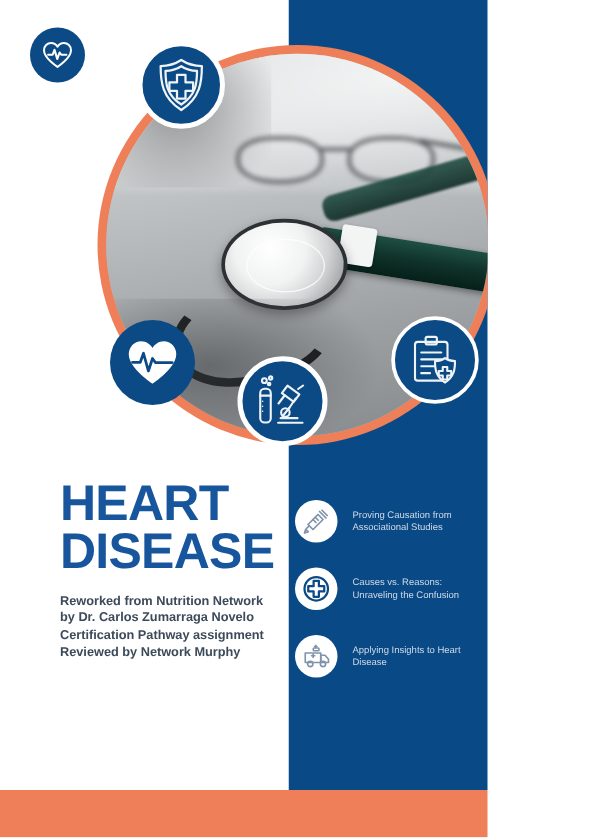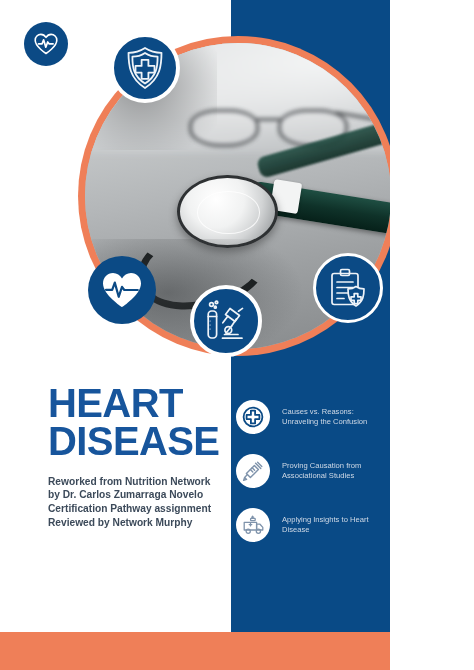--- a/index.html
+++ b/index.html
@@ -342,44 +342,44 @@
       <span class="ln">by Dr. Carlos Zumarraga Novelo</span>
       <span class="ln">Certification Pathway assignment</span>
       <span class="ln">Reviewed by Network Murphy</span>
     </div>
   </div>
 
   <div class="bullets">
 
     <div class="bullet">
       <span class="bicon">
-        <svg width="22" height="22" viewBox="0 0 22 22" fill="none" stroke="#0b4a85" stroke-width="1.8" stroke-linejoin="round">
-          <circle cx="11" cy="11" r="9.4"></circle>
-          <path d="M8.9 4.6 h4.2 v4.3 h4.3 v4.2 h-4.3 v4.3 h-4.2 v-4.3 h-4.3 v-4.2 h4.3 Z"></path>
-        </svg>
-      </span>
-      <span class="btext">
-        <span class="ln">Causes vs. Reasons:</span>
-        <span class="ln">Unraveling the Confusion</span>
-      </span>
-    </div>
-
-    <div class="bullet">
-      <span class="bicon">
         <svg width="22" height="22" viewBox="0 0 22 22" fill="none" stroke="#7f93ab" stroke-width="1.4" stroke-linecap="round" stroke-linejoin="round">
           <path d="M13.6 3.2 L18.8 8.4"></path>
           <path d="M15.6 2.2 L19.8 6.4"></path>
           <path d="M12.4 5.6 L16.4 9.6 L8.4 17.6 L4.4 13.6 Z"></path>
           <path d="M10.2 7.8 L12.6 10.2 M8.4 9.6 L10.8 12"></path>
           <path d="M5.4 14.6 L2.6 17.4 M2.6 17.4 L1.6 20.4 L4.6 19.4 Z"></path>
         </svg>
       </span>
       <span class="btext">
         <span class="ln">Proving Causation from</span>
         <span class="ln">Associational Studies</span>
+      </span>
+    </div>
+
+    <div class="bullet">
+      <span class="bicon">
+        <svg width="22" height="22" viewBox="0 0 22 22" fill="none" stroke="#0b4a85" stroke-width="1.8" stroke-linejoin="round">
+          <circle cx="11" cy="11" r="9.4"></circle>
+          <path d="M8.9 4.6 h4.2 v4.3 h4.3 v4.2 h-4.3 v4.3 h-4.2 v-4.3 h-4.3 v-4.2 h4.3 Z"></path>
+        </svg>
+      </span>
+      <span class="btext">
+        <span class="ln">Causes vs. Reasons:</span>
+        <span class="ln">Unraveling the Confusion</span>
       </span>
     </div>
 
     <div class="bullet">
       <span class="bicon">
         <svg width="23" height="23" viewBox="0 0 23 23" fill="none" stroke="#7f93ab" stroke-width="1.3" stroke-linecap="round" stroke-linejoin="round">
           <path d="M9.6 3.2 h2 M10.6 2.2 v2"></path>
           <rect x="8.6" y="4.4" width="4.6" height="2.2" rx="0.7"></rect>
           <path d="M2.2 8.4 h12.4 v7.6 h-12.4 Z"></path>
           <path d="M14.6 10.2 h3.4 l2.8 3.2 v2.6 h-6.2 Z"></path>

